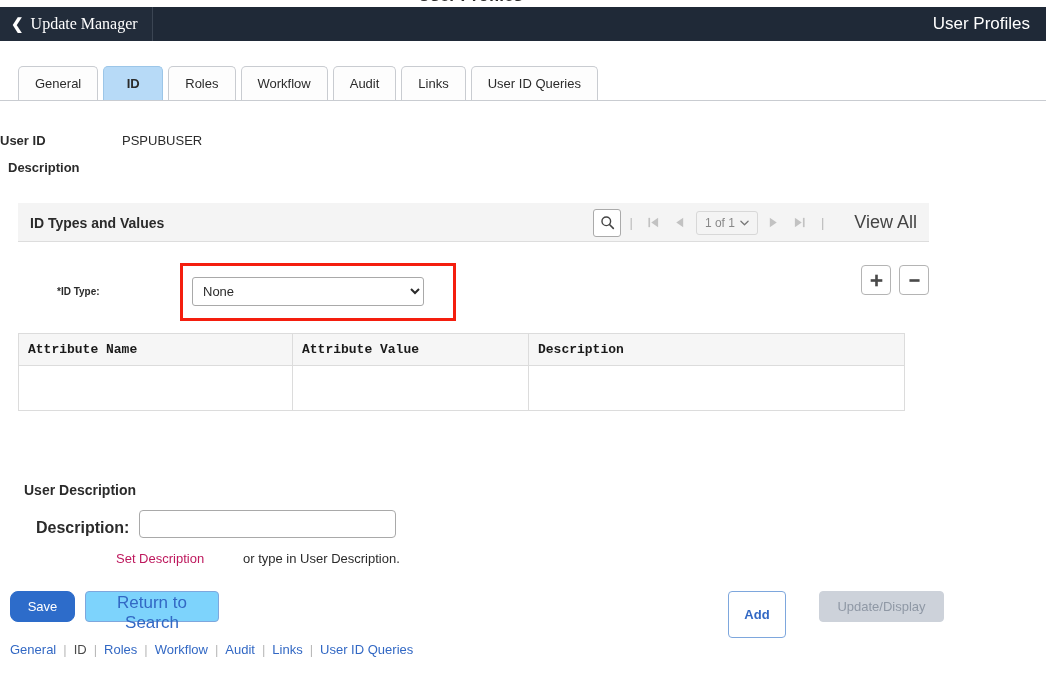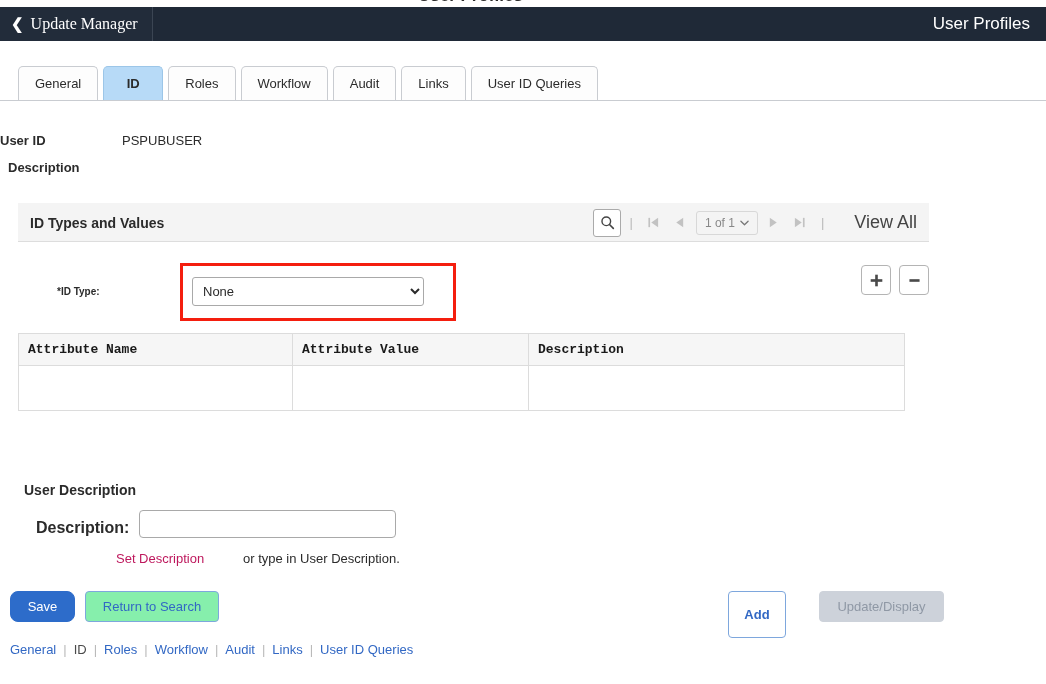--- a/index.html
+++ b/index.html
@@ -358,26 +358,26 @@
     border-radius: 8px;
     color: #ffffff;
     font-family: "Liberation Sans", sans-serif;
     font-size: 13px;
     cursor: pointer;
   }
   #return-search-button {
     position: absolute;
     left: 85px; top: 591px;
     width: 134px; height: 31px;
-    background: #86efac;
+    background: #7dd3fc;
     border: 1px solid #7ea7dd;
     border-radius: 4px;
     color: #3268c4;
     font-family: "Liberation Sans", sans-serif;
-    font-size: 13px;
+    font-size: 17px;
     cursor: pointer;
   }
   #add-button {
     position: absolute;
     left: 728px; top: 591px;
     width: 58px; height: 47px;
     background: #ffffff;
     border: 1px solid #7ea7dd;
     border-radius: 4px;
     color: #3268c4;

